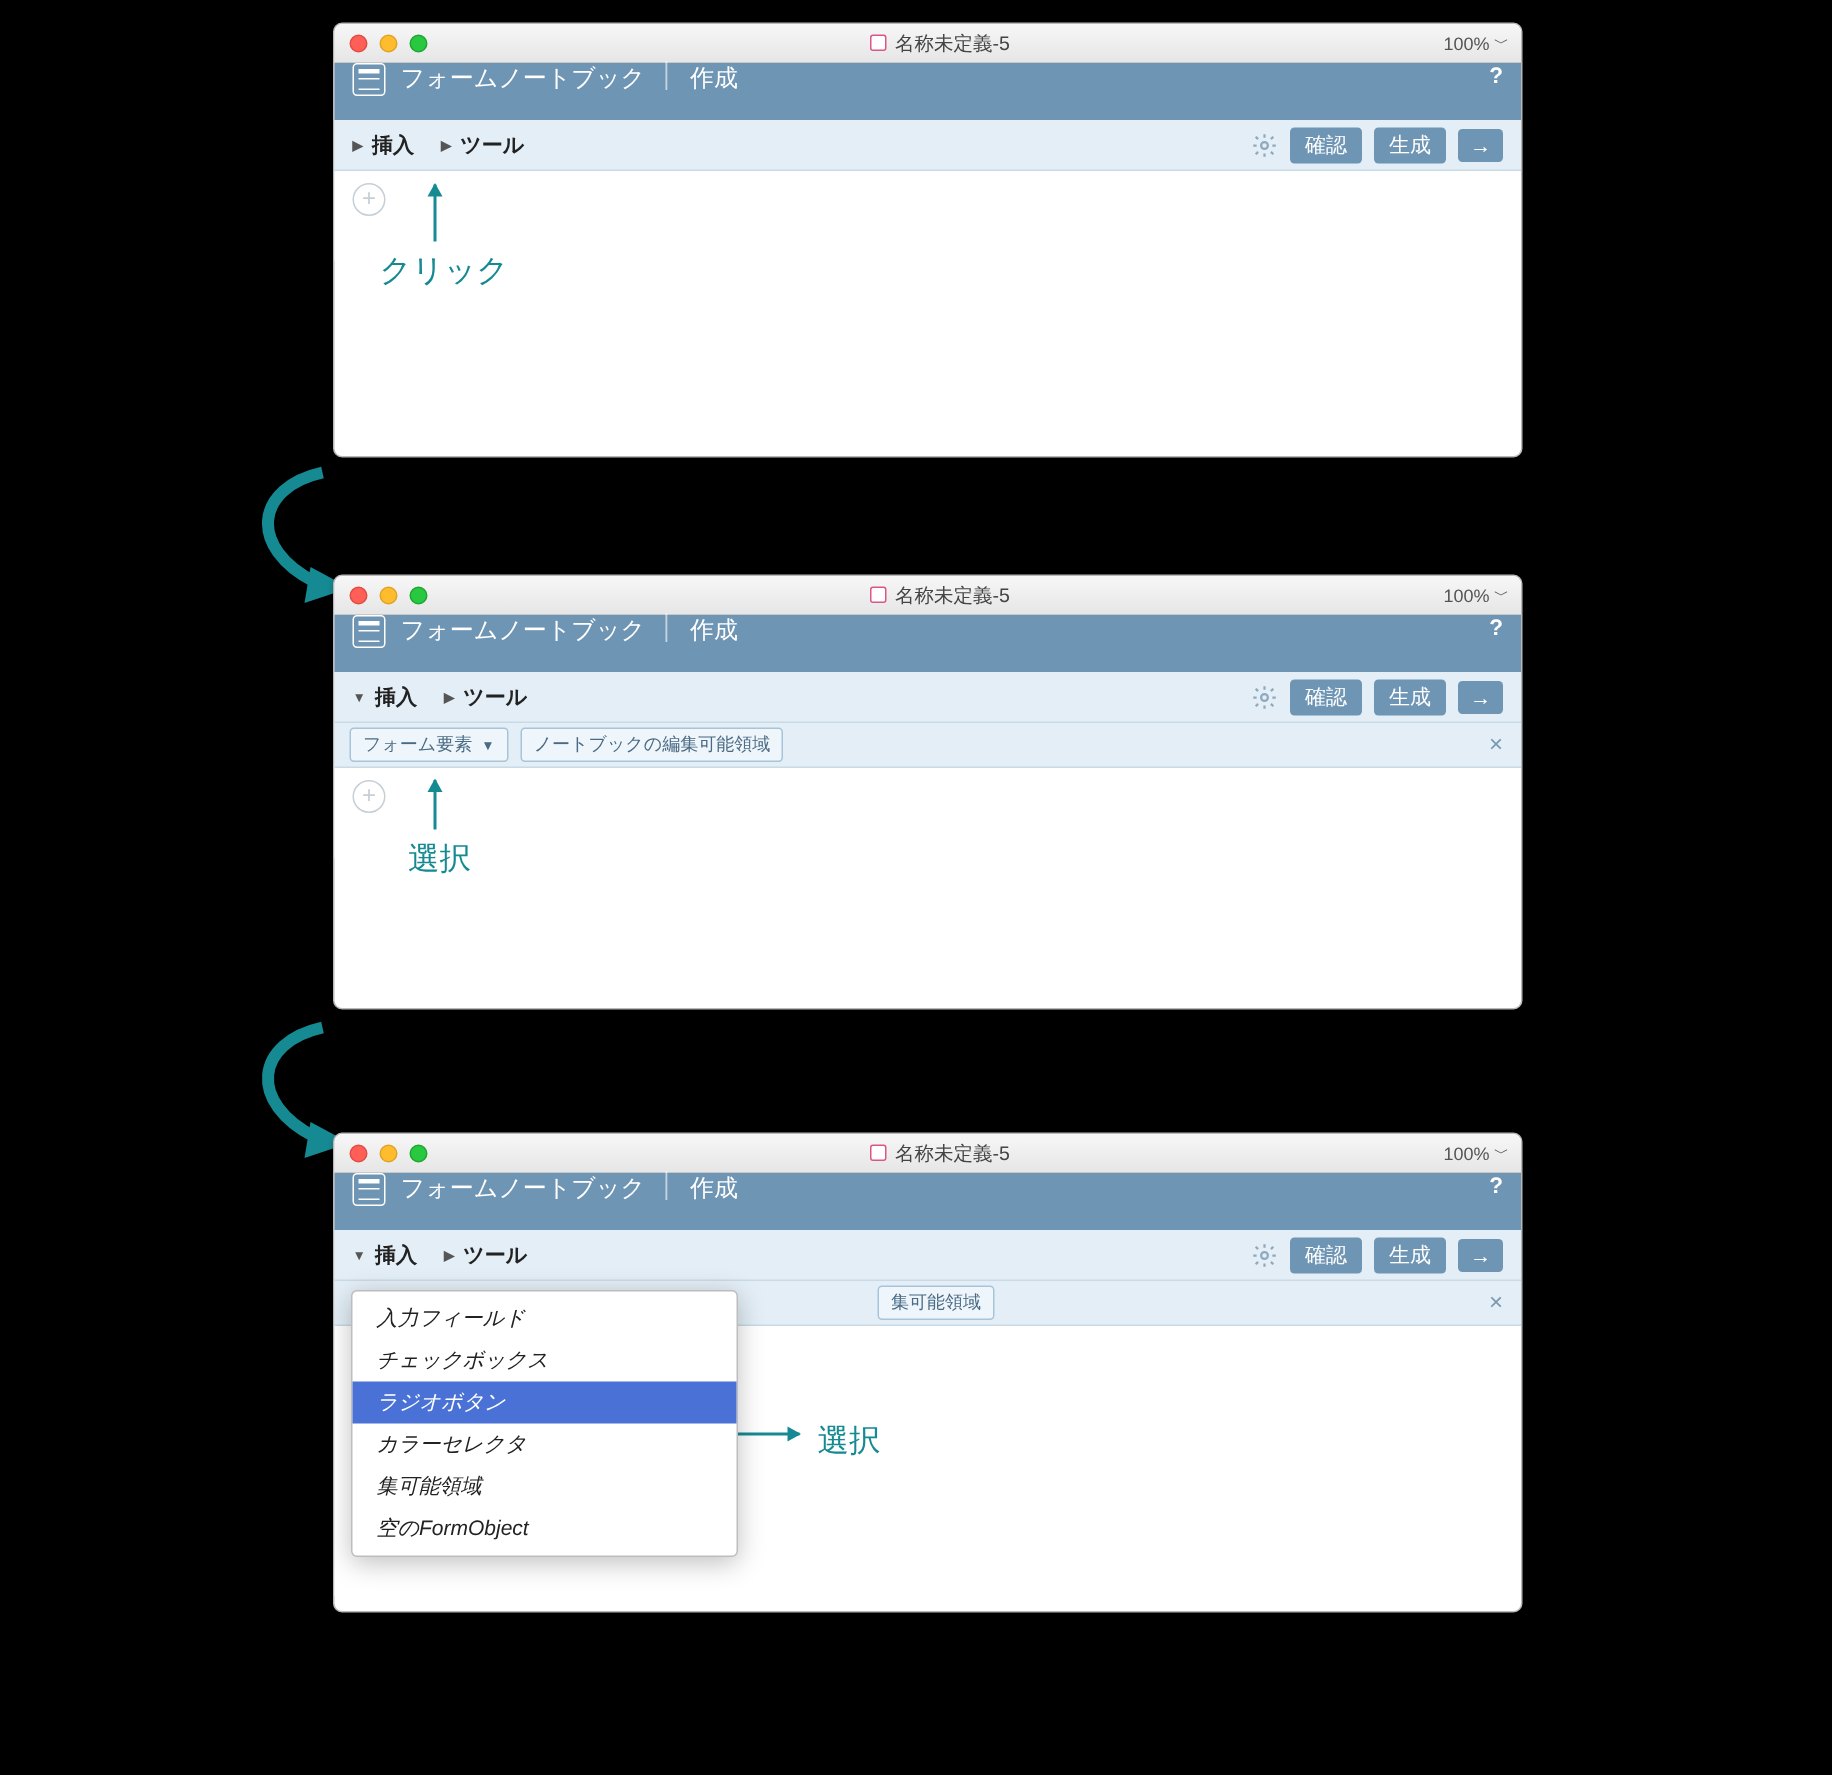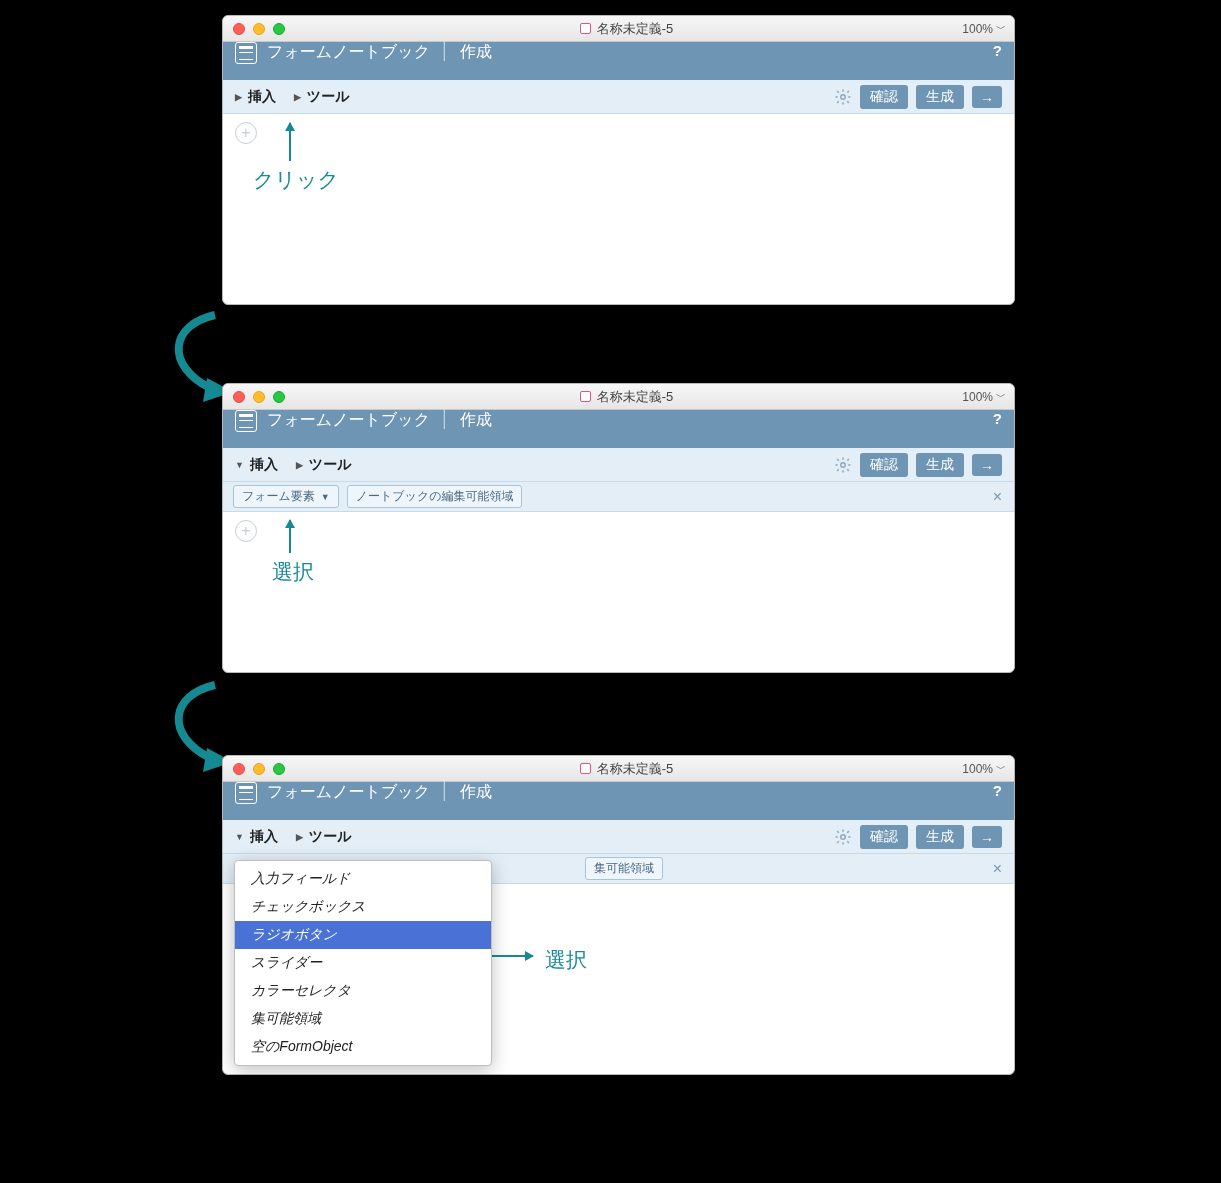--- a/index.html
+++ b/index.html
@@ -327,21 +327,20 @@
     <span class="closex">×</span>
   </div>
 
   <div class="content" style="min-height:180px;"></div>
 </div>
 
 <div class="dropdown" style="left:234px; top:860px; width:258px;font-style:italic;">
   <div class="opt">入力フィールド</div>
   <div class="opt">チェックボックス</div>
   <div class="opt sel">ラジオボタン</div>
-  <div class="opt">スライダー</div>
   <div class="opt">カラーセレクタ</div>
   <div class="opt">集可能領域</div>
   <div class="opt">空のFormObject</div>
 </div>
 
 <div class="anno-corner-v" style="left:428px; top:929px; height:28px;"></div>
 <div class="anno-line-h" style="left:428px; top:955px; width:105px;"></div>
 
 <div style="position:absolute; left:420px; top:924px; border-top:5px solid transparent; border-bottom:5px solid transparent; border-right:9px solid #168a93;"></div>
 <div class="anno-label" style="left:545px; top:946px;">選択</div>

